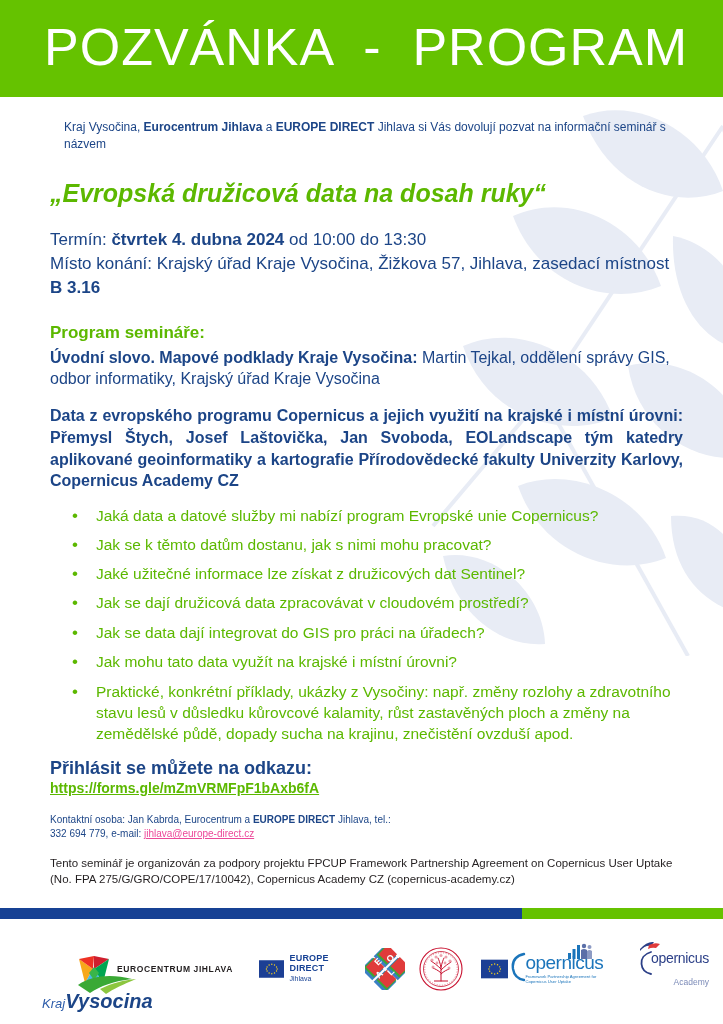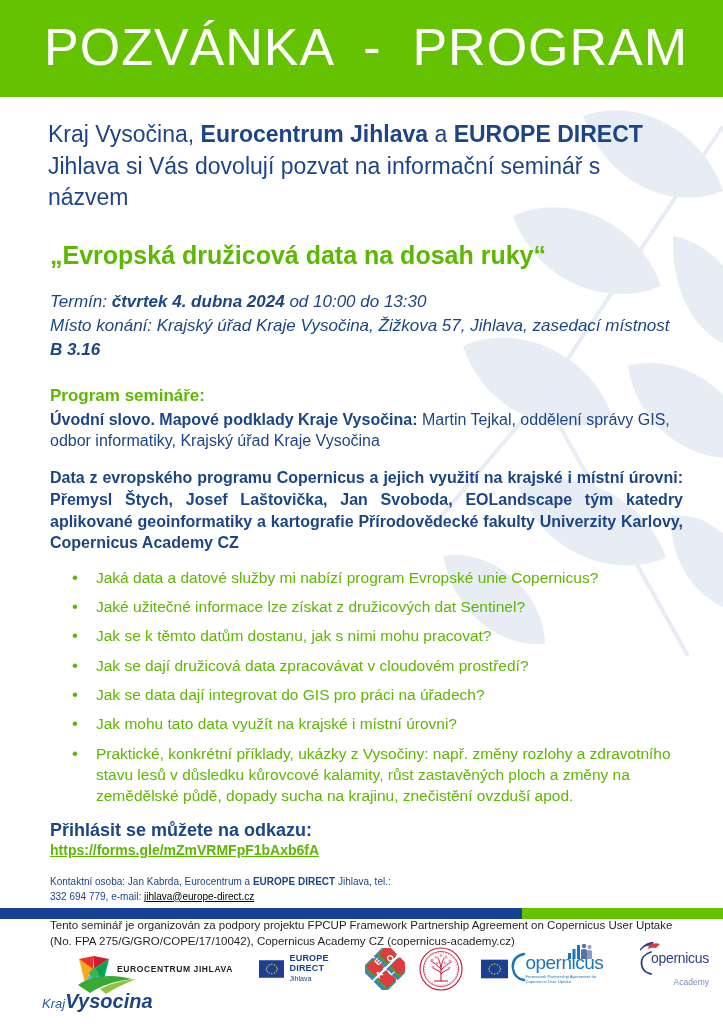--- a/index.html
+++ b/index.html
@@ -56,41 +56,41 @@
 
   
   .content {
     position: relative;
     z-index: 2;
     padding: 0 40px 0 48px;
     box-sizing: border-box;
   }
   .intro {
     color: #1c4587;
-    font-size: 23px;
+    font-size: 12px;
     line-height: 1.38;
-    margin: 22px 0 0 0;
+    margin: 22px 0 0 16px;
     font-weight: 400;
   }
   .intro .strong { font-weight: 700; }
 
   .event-title {
     color: #5cb800;
     font-size: 25px;
     font-weight: 700;
     margin: 26px 0 0 2px;
     line-height: 1.2;
+    font-style: italic;
   }
 
   .meta {
     color: #1c4587;
     font-size: 17px;
     line-height: 1.42;
     margin: 20px 0 0 2px;
-    font-style: italic;
   }
   .meta .b { font-weight: 700; }
 
   .section-head {
     color: #5cb800;
     font-size: 17px;
     font-weight: 700;
     margin: 22px 0 0 2px;
     line-height: 1.3;
   }
@@ -153,21 +153,21 @@
   }
 
   .contact {
     color: #1c4587;
     font-size: 10px;
     line-height: 1.45;
     margin: 16px 0 0 2px;
   }
   .contact .b { font-weight: 700; }
   .contact a {
-    color: #000000;
+    color: #ec4899;
   }
 
   .fineprint {
     color: #231f20;
     font-size: 11.5px;
     line-height: 1.35;
     margin: 14px 0 0 2px;
     max-width: 625px;
   }
 
@@ -309,22 +309,22 @@
     <div class="section-head">Program semináře:</div>
 
     <p class="speaker-line">
       <span>Úvodní slovo. Mapové podklady Kraje Vysočina:</span><span class="reg"> Martin Tejkal, oddělení správy GIS, odbor informatiky, Krajský úřad Kraje Vysočina</span>
     </p>
 
     <p class="block-justified">Data z evropského programu Copernicus a jejich využití na krajské i místní úrovni: Přemysl Štych, Josef Laštovička, Jan Svoboda, EOLandscape tým katedry aplikované geoinformatiky a kartografie Přírodovědecké fakulty Univerzity Karlovy, Copernicus Academy CZ</p>
 
     <ul class="qlist">
       <li>Jaká data a datové služby mi nabízí program Evropské unie Copernicus?</li>
+      <li>Jak se k těmto datům dostanu, jak s nimi mohu pracovat?</li>
       <li>Jaké užitečné informace lze získat z družicových dat Sentinel?</li>
-      <li>Jak se k těmto datům dostanu, jak s nimi mohu pracovat?</li>
       <li>Jak se dají družicová data zpracovávat v cloudovém prostředí?</li>
       <li>Jak se data dají integrovat do GIS pro práci na úřadech?</li>
       <li>Jak mohu tato data využít na krajské i místní úrovni?</li>
       <li class="multi">Praktické, konkrétní příklady, ukázky z Vysočiny: např. změny rozlohy a zdravotního stavu lesů v důsledku kůrovcové kalamity, růst zastavěných ploch a změny na zemědělské půdě, dopady sucha na krajinu, znečistění ovzduší apod.</li>
     </ul>
 
     <div class="signup-head">Přihlásit se můžete na odkazu:</div>
     <a class="signup-link" href="#">https://forms.gle/mZmVRMFpF1bAxb6fA</a>
 
     <div class="contact">

